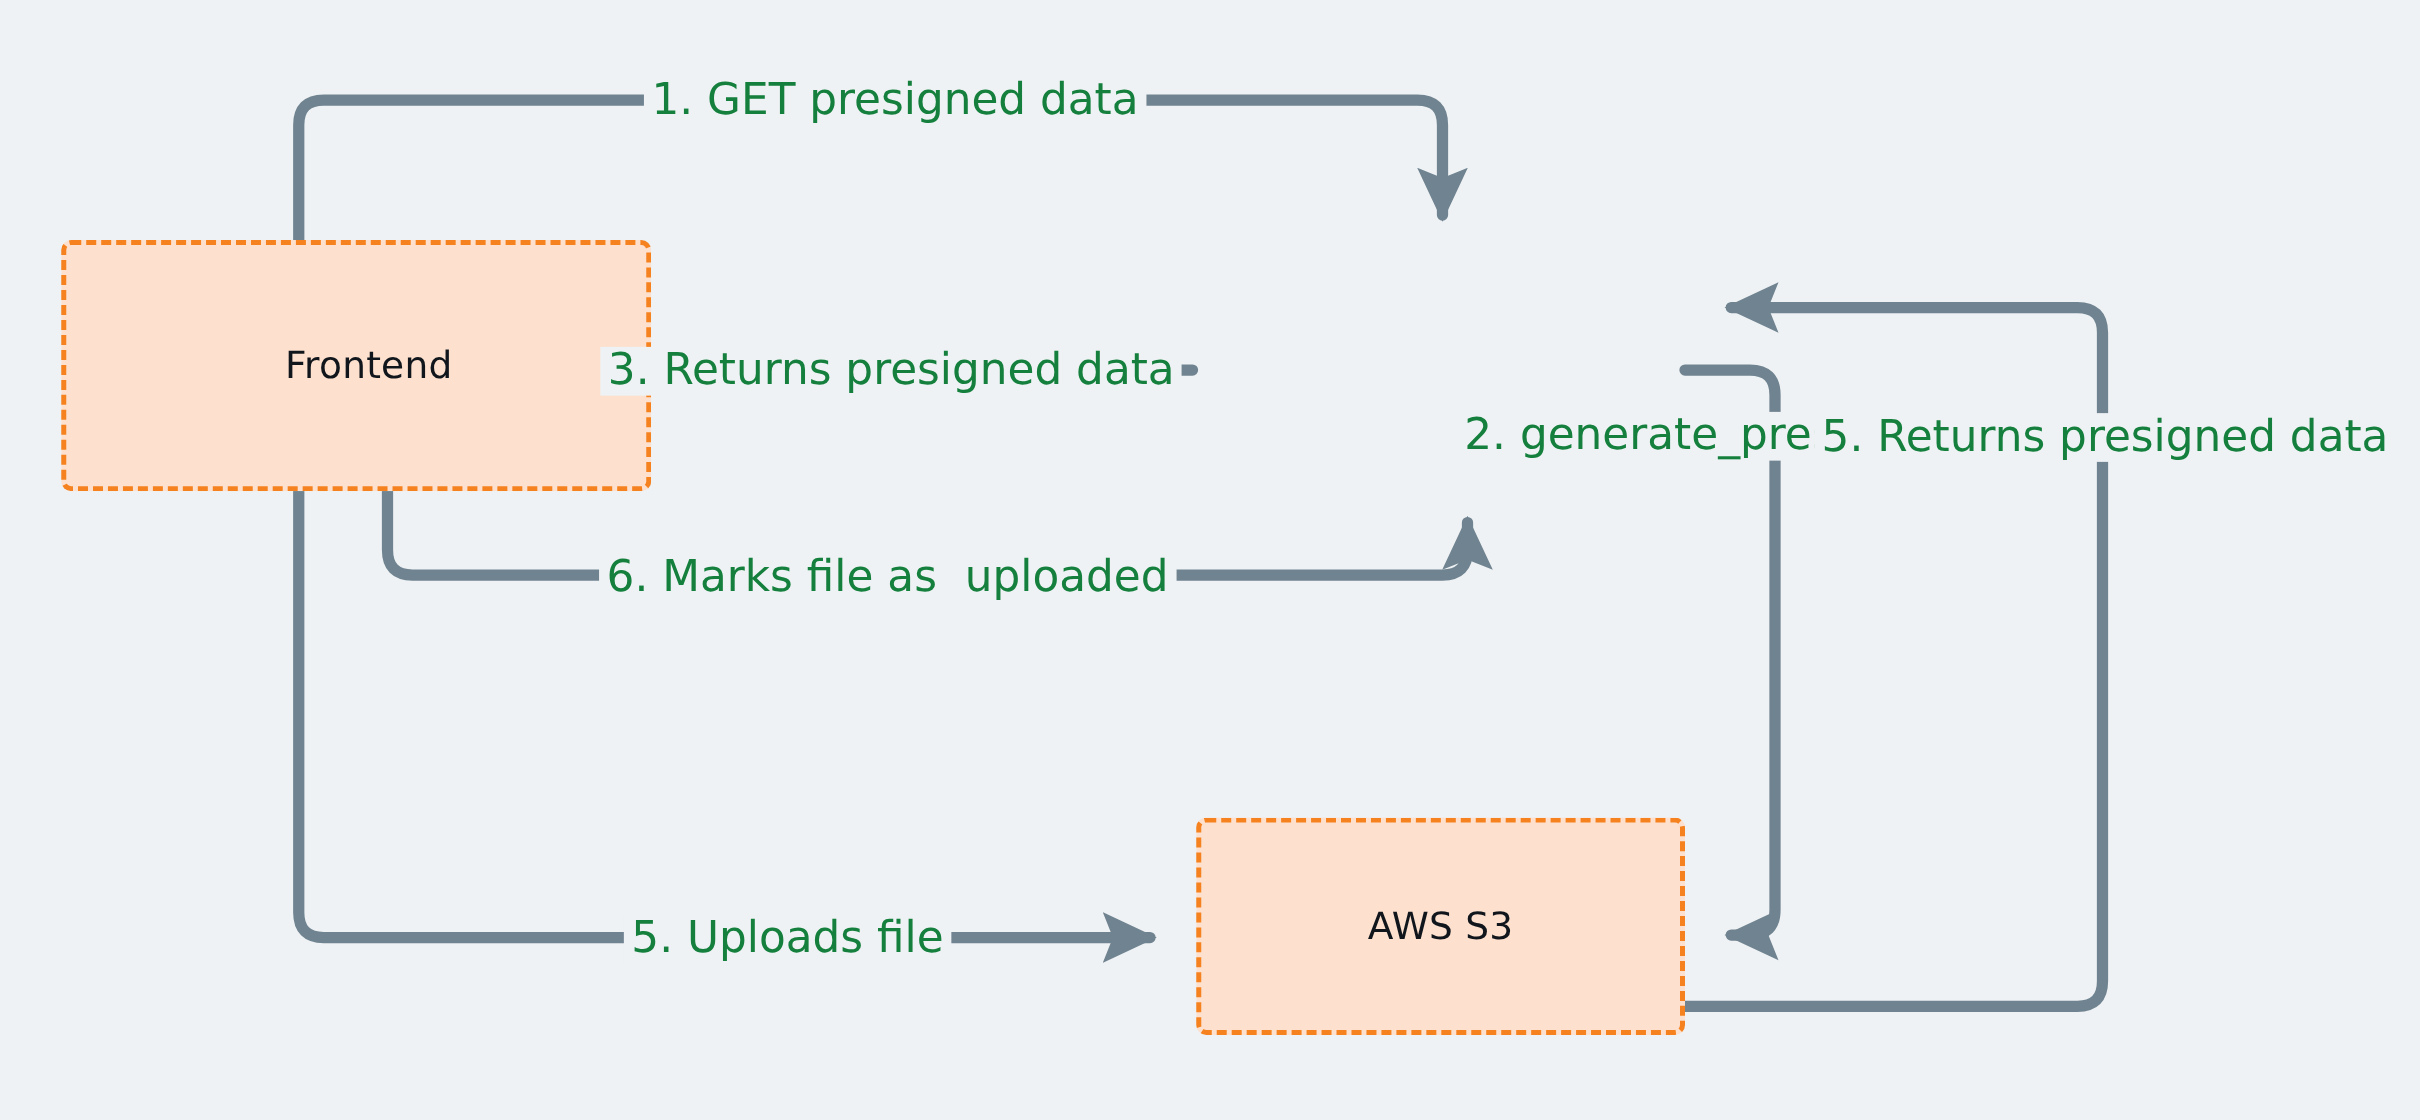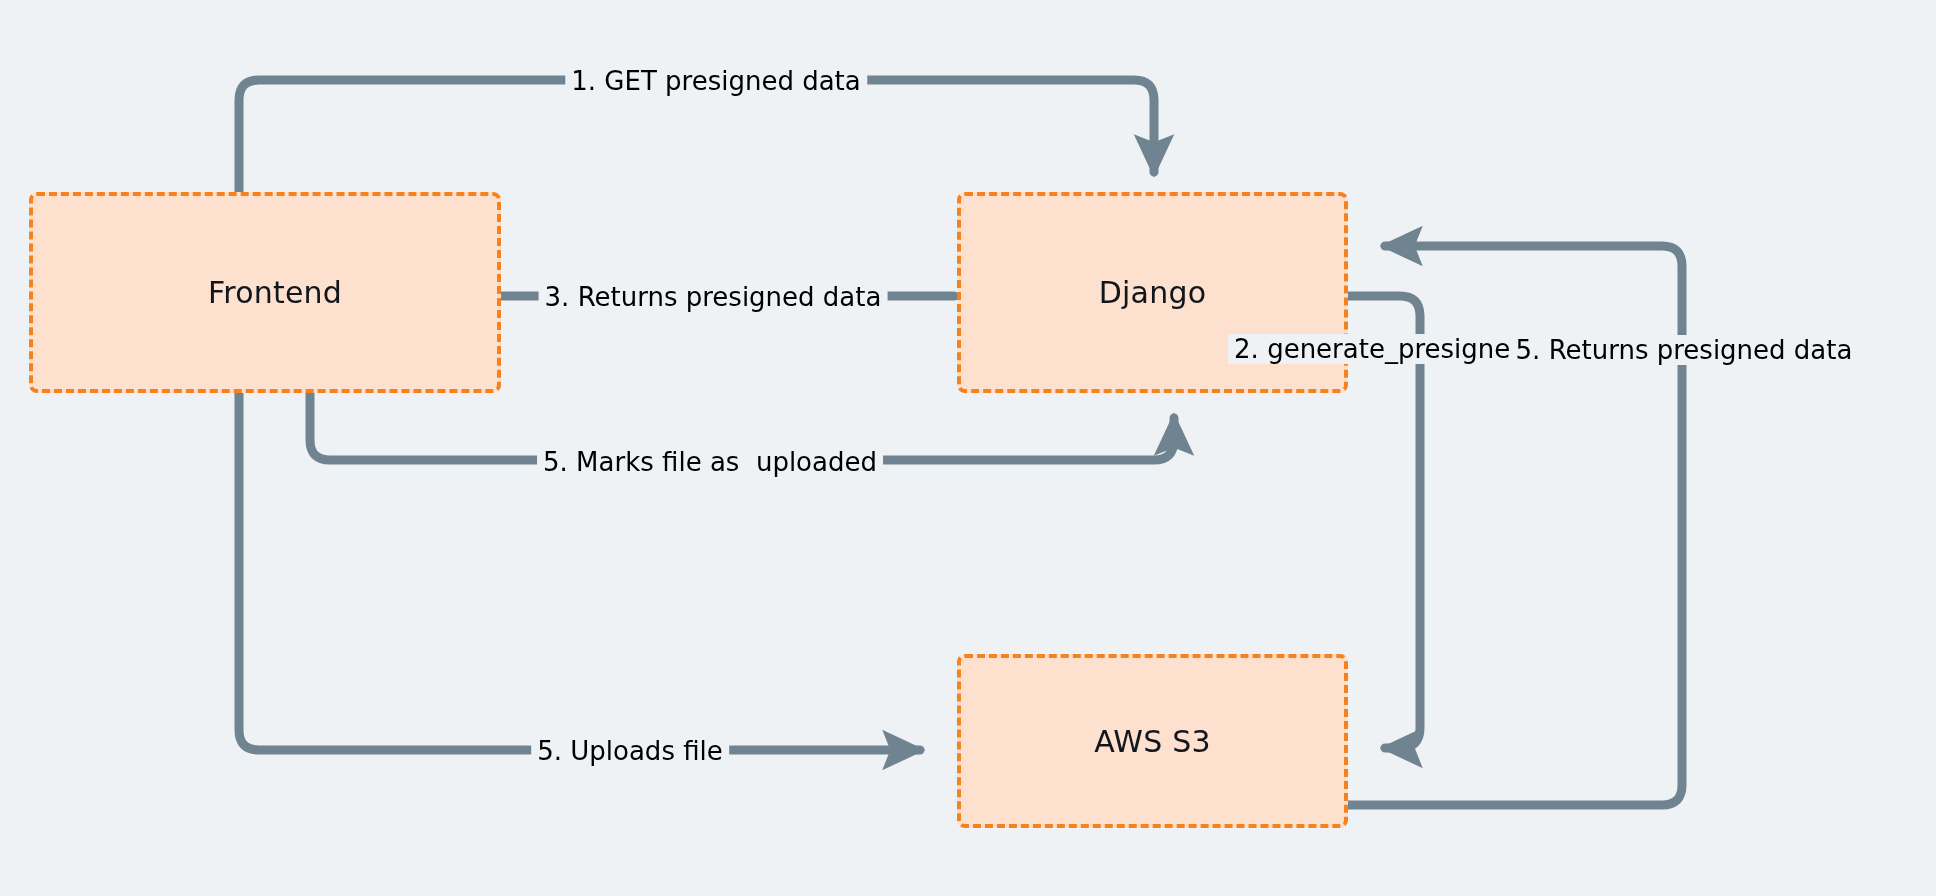--- a/index.html
+++ b/index.html
@@ -40,22 +40,22 @@
   }
   .node-label {
     font-size: 30px;
     color: #10161c;
     letter-spacing: 0.2px;
     font-family: "DejaVu Sans", "Liberation Sans", sans-serif;
     white-space: pre;
   }
   .edge-label {
     position: absolute;
-    font-size: 26px;
-    color: #000000;
+    font-size: 35px;
+    color: #15803d;
     white-space: pre;
     line-height: 1;
     font-family: "DejaVu Sans", "Liberation Sans", sans-serif;
     transform: translate(-50%, -50%);
     background: #eef2f4;
     padding: 2px 6px;
   }
 </style>
 </head>
 <body>
@@ -78,37 +78,34 @@
       <path d="M 1348,296 L 1400,296 Q 1420,296 1420,316 L 1420,728 Q 1420,748 1400,748 L 1385,748" marker-end="url(#arrowhead)"></path>
 
       <path d="M 1348,805 L 1662,805 Q 1682,805 1682,785 L 1682,266 Q 1682,246 1662,246 L 1385,246" marker-end="url(#arrowhead)"></path>
 
       <path d="M 310,393 L 310,440 Q 310,460 330,460 L 1154,460 Q 1174,460 1174,440 L 1174,418" marker-end="url(#arrowhead)"></path>
 
       <path d="M 239,393 L 239,730 Q 239,750 259,750 L 920,750" marker-end="url(#arrowhead)"></path>
     </g>
   </svg>
 
-  <div class="node-box" id="node-frontend" style="left:29px; top:192px; width:472px; height:201px;padding-left:20px;">
+  <div class="node-box" id="node-frontend" style="left:49px; top:192px; width:472px; height:201px;padding-left:20px;">
     <span class="node-label">Frontend</span>
   </div>
 
-  <div class="node-box" id="node-django" style="left:957px; top:192px; width:391px; height:201px;">
-    <span class="node-label">Django</span>
-  </div>
 
   <div class="node-box" id="node-aws-s3" style="left:957px; top:654px; width:391px; height:174px;">
     <span class="node-label">AWS S3</span>
   </div>
 
   <div class="edge-label" style="left:716px; top:81px;">1. GET presigned data</div>
 
   <div class="edge-label" style="left:1415px; top:349px;">2. generate_presigned_post</div>
 
   <div class="edge-label" style="left:1684px; top:350px;">5. Returns presigned data</div>
 
   <div class="edge-label" style="left:713px; top:297px;">3. Returns presigned data</div>
 
   <div class="edge-label" style="left:630px; top:751px;">5. Uploads file</div>
 
-  <div class="edge-label" style="left:710px; top:462px;">5. Marks file as  uploaded</div>
+  <div class="edge-label" style="left:710px; top:462px;">6. Marks file as  uploaded</div>
 
 </div>
 
 </body></html>

